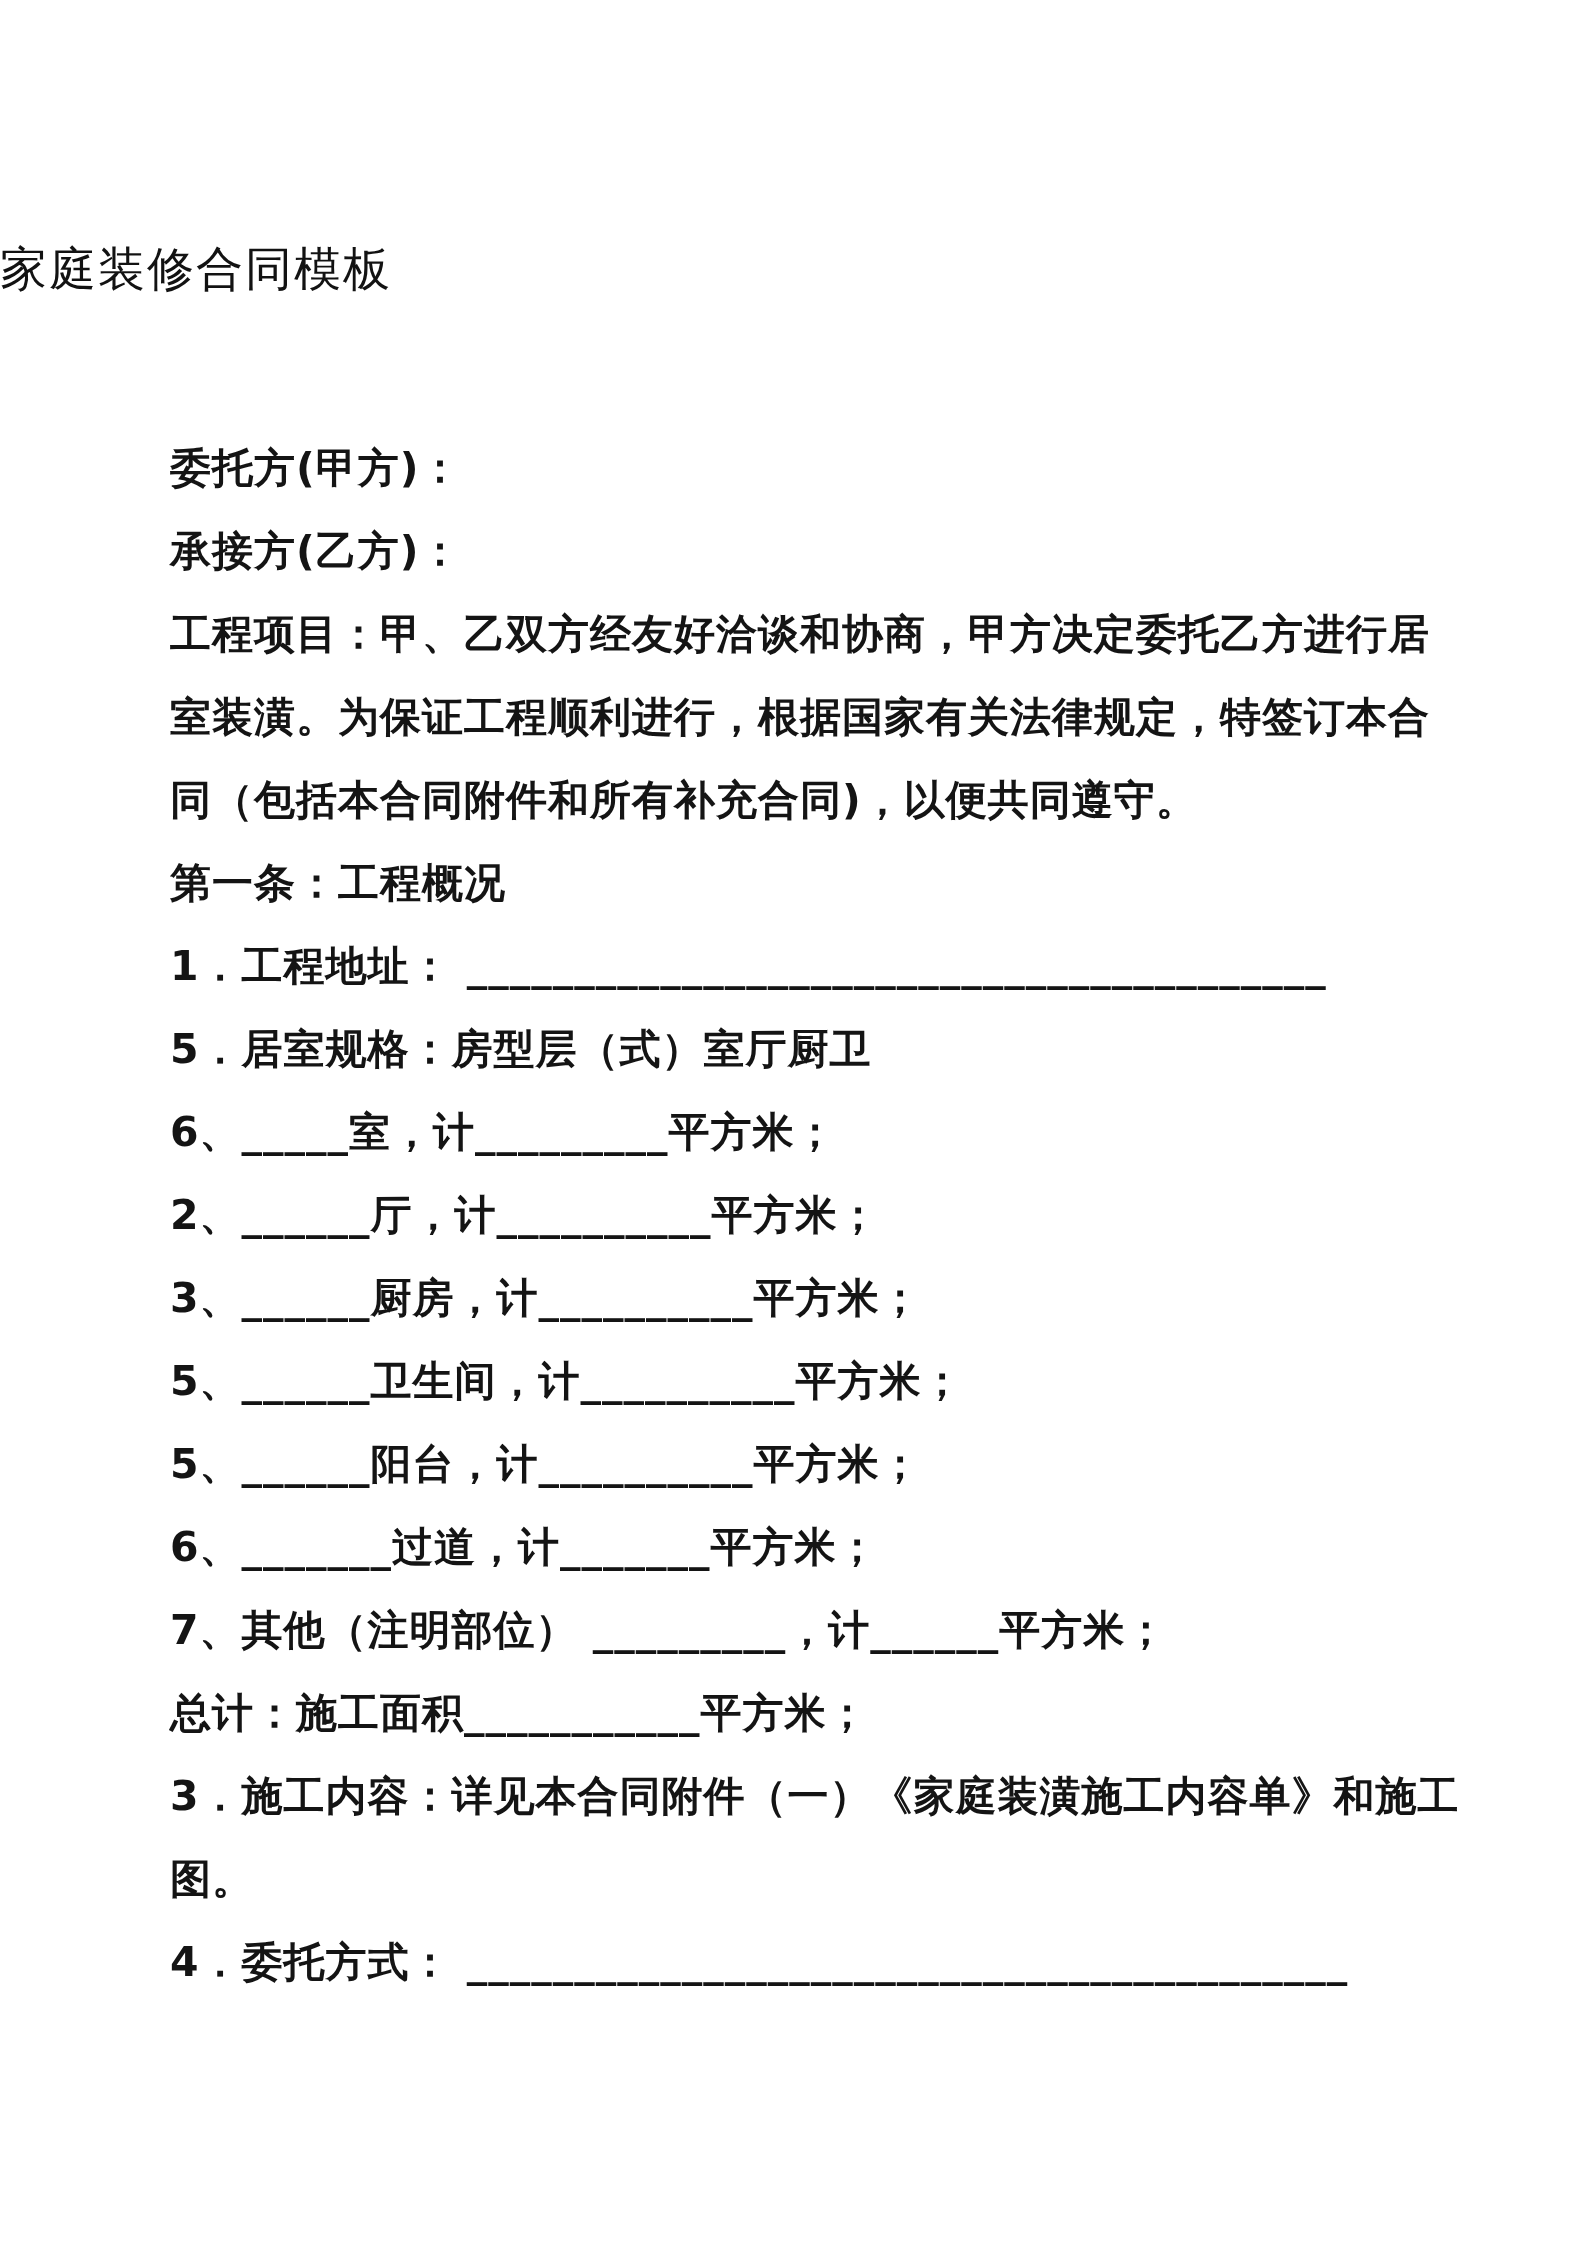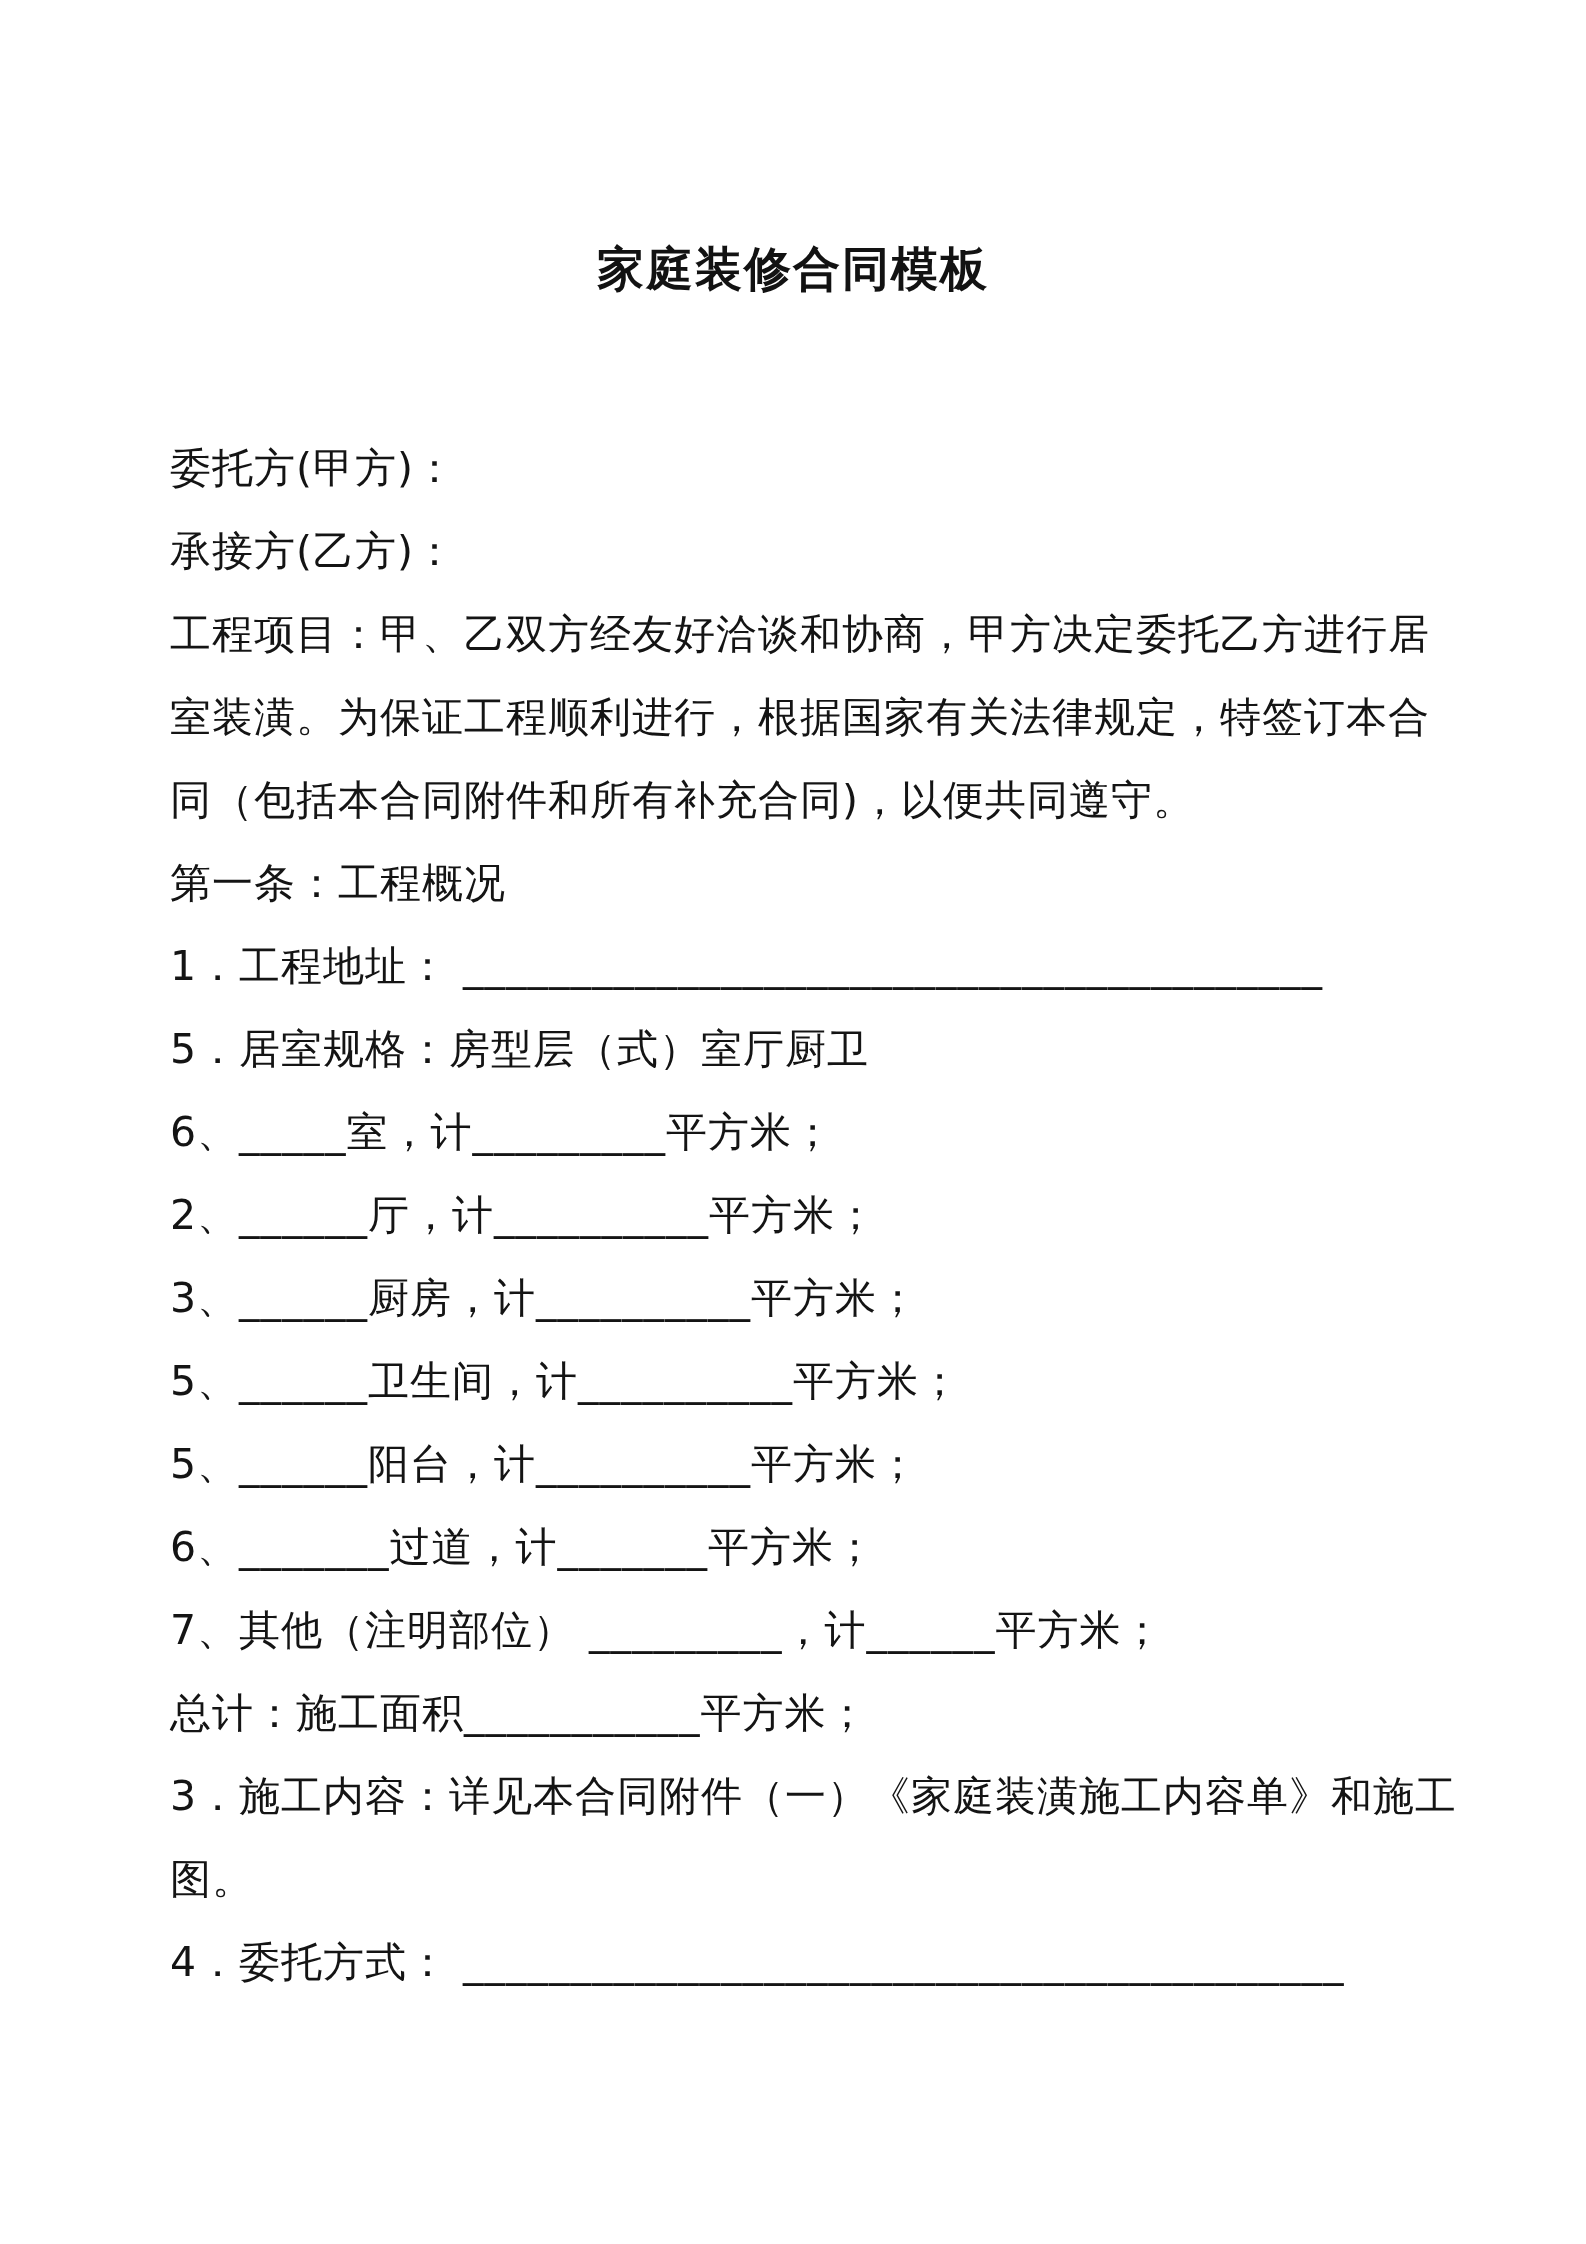--- a/index.html
+++ b/index.html
@@ -11,31 +11,30 @@
     position: relative;
     width: 1586px;
     height: 2244px;
     background: #ffffff;
     overflow: hidden;
     font-family: "DejaVu Sans", sans-serif;
     color: #141414;
   }
   .doc-title {
     padding-top: 208px;
-    text-align: center;
     font-size: 47px;
     line-height: 60px;
-    font-weight: 700;
+    font-weight: 400;
     letter-spacing: 2px;
     color: #121212;
   }
   .doc-body {
     margin: 128px 140px 0 170px;
     font-size: 41px;
-    font-weight: 400;
+    font-weight: 700;
     letter-spacing: 1px;
     color: #141414;
   }
   .doc-line {
     display: block;
     height: 83px;
     line-height: 83px;
     white-space: pre;
     overflow: visible;
   }

